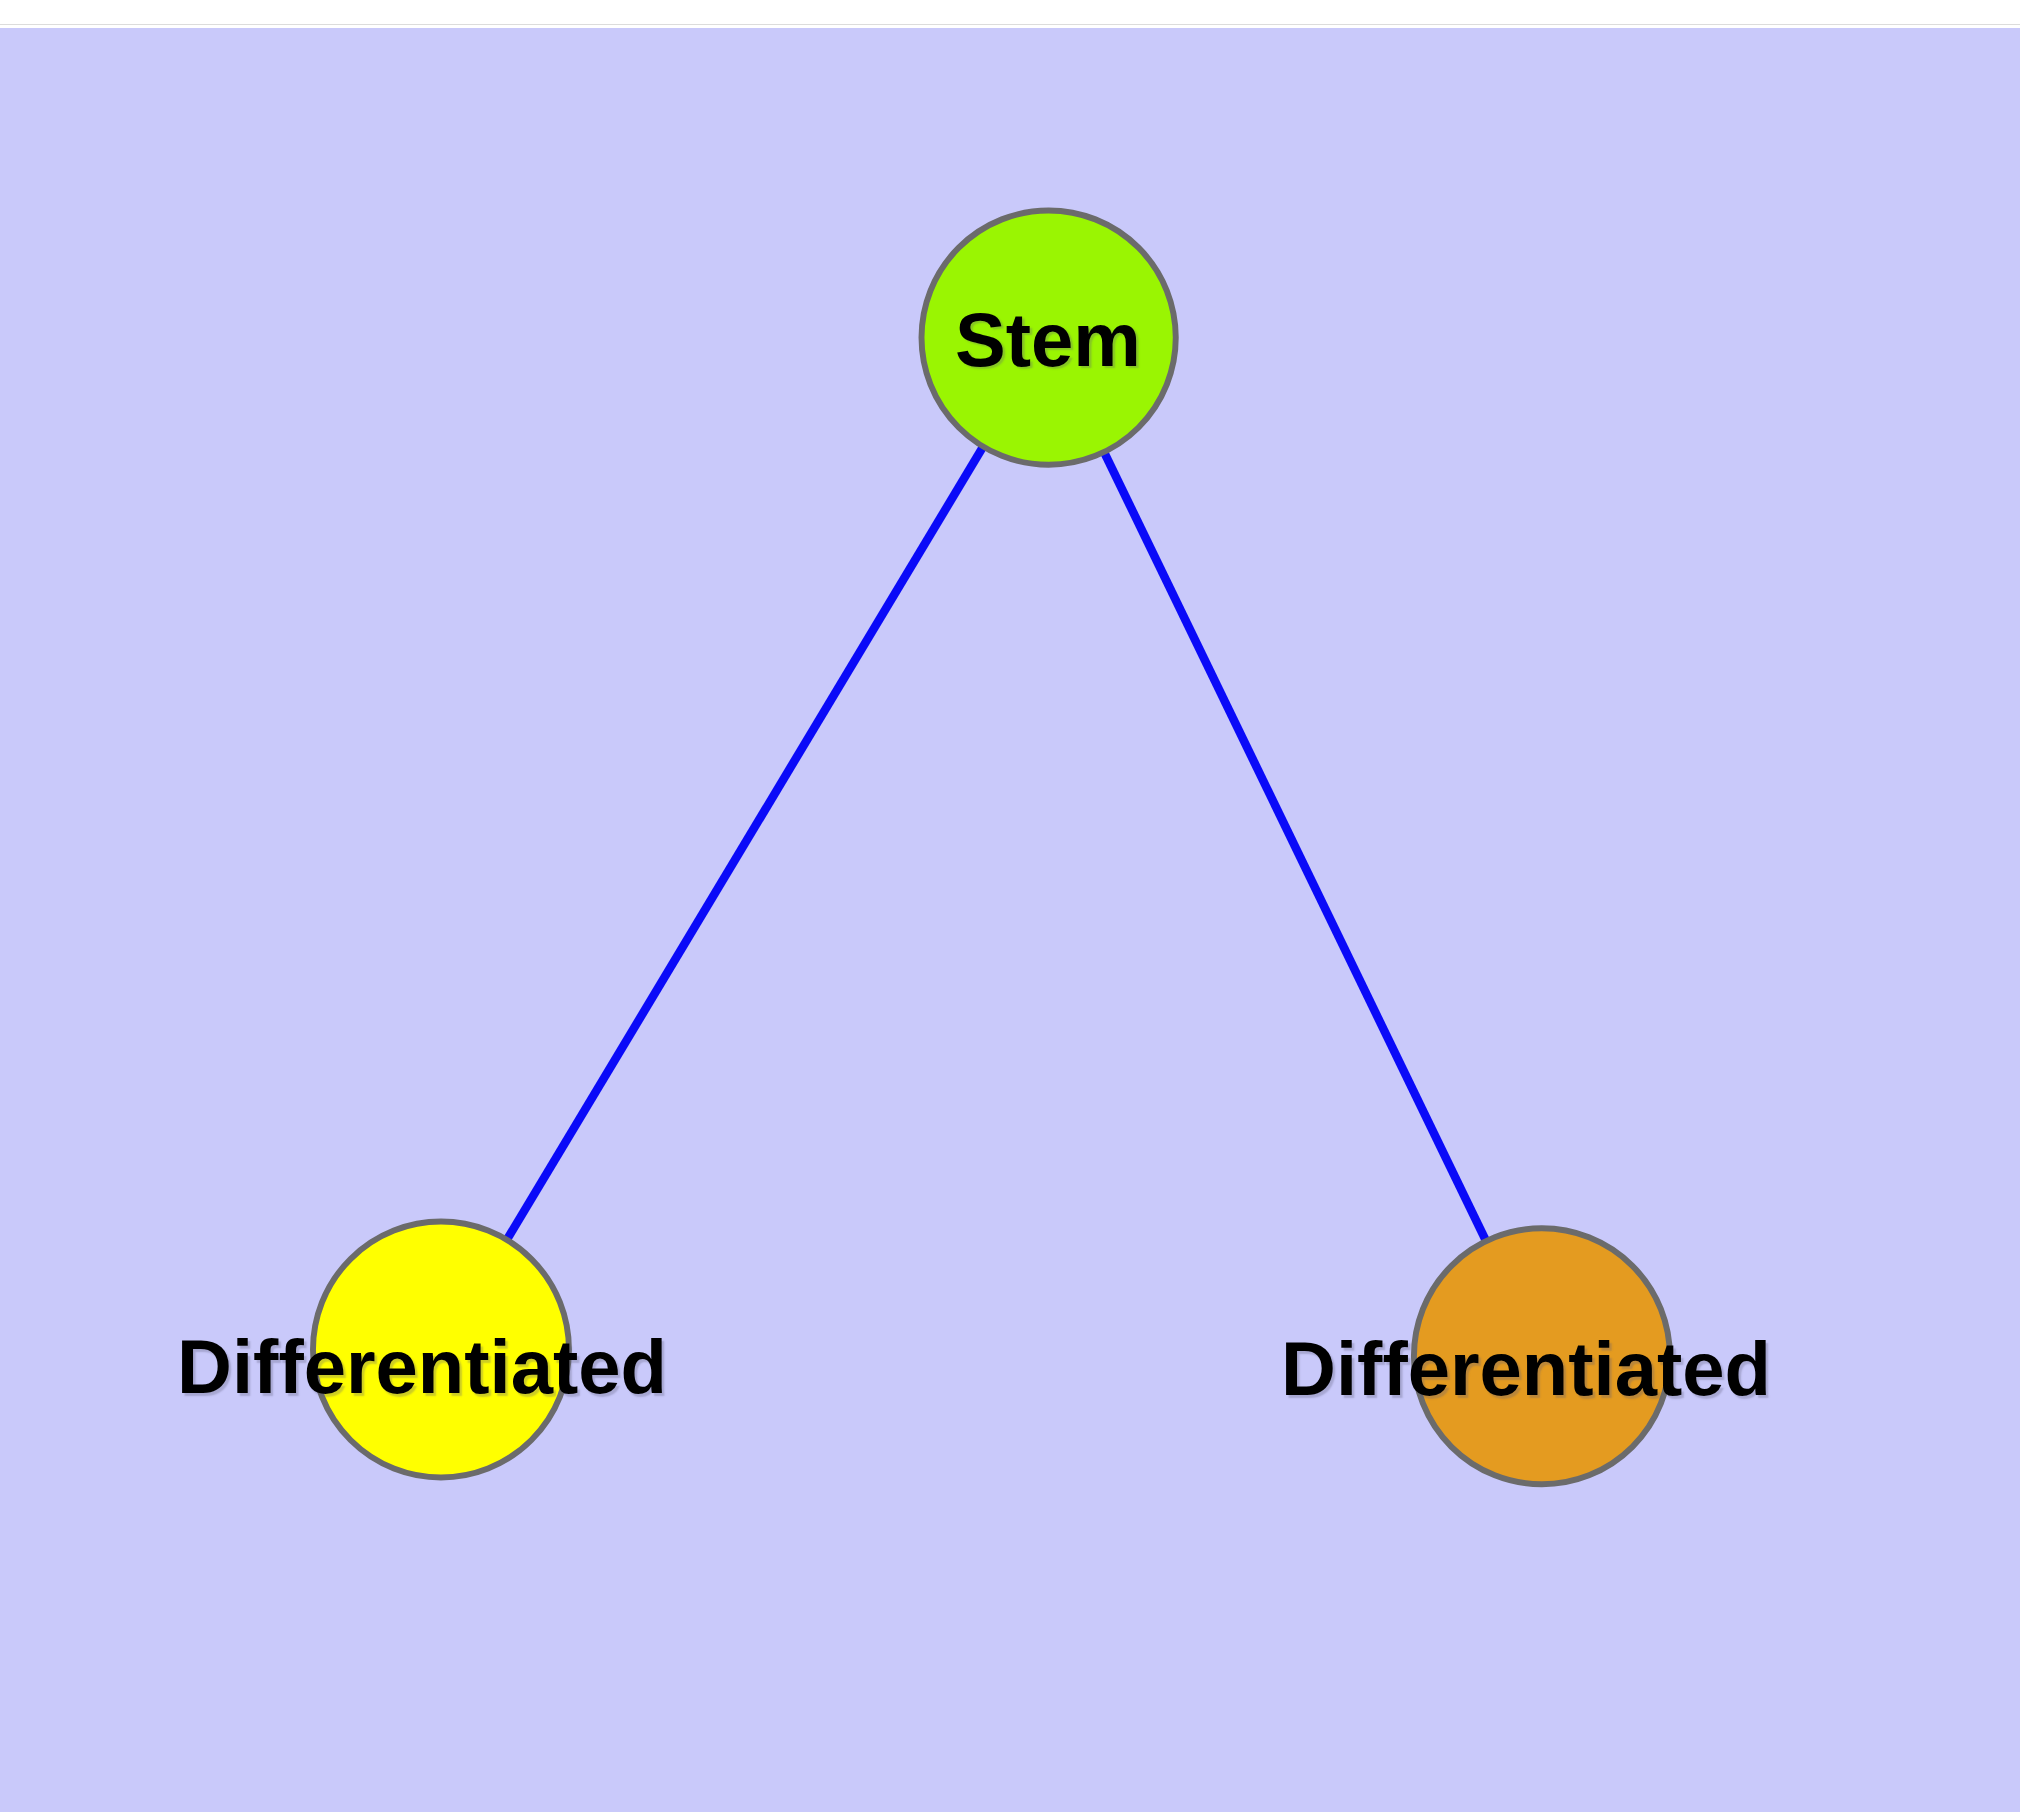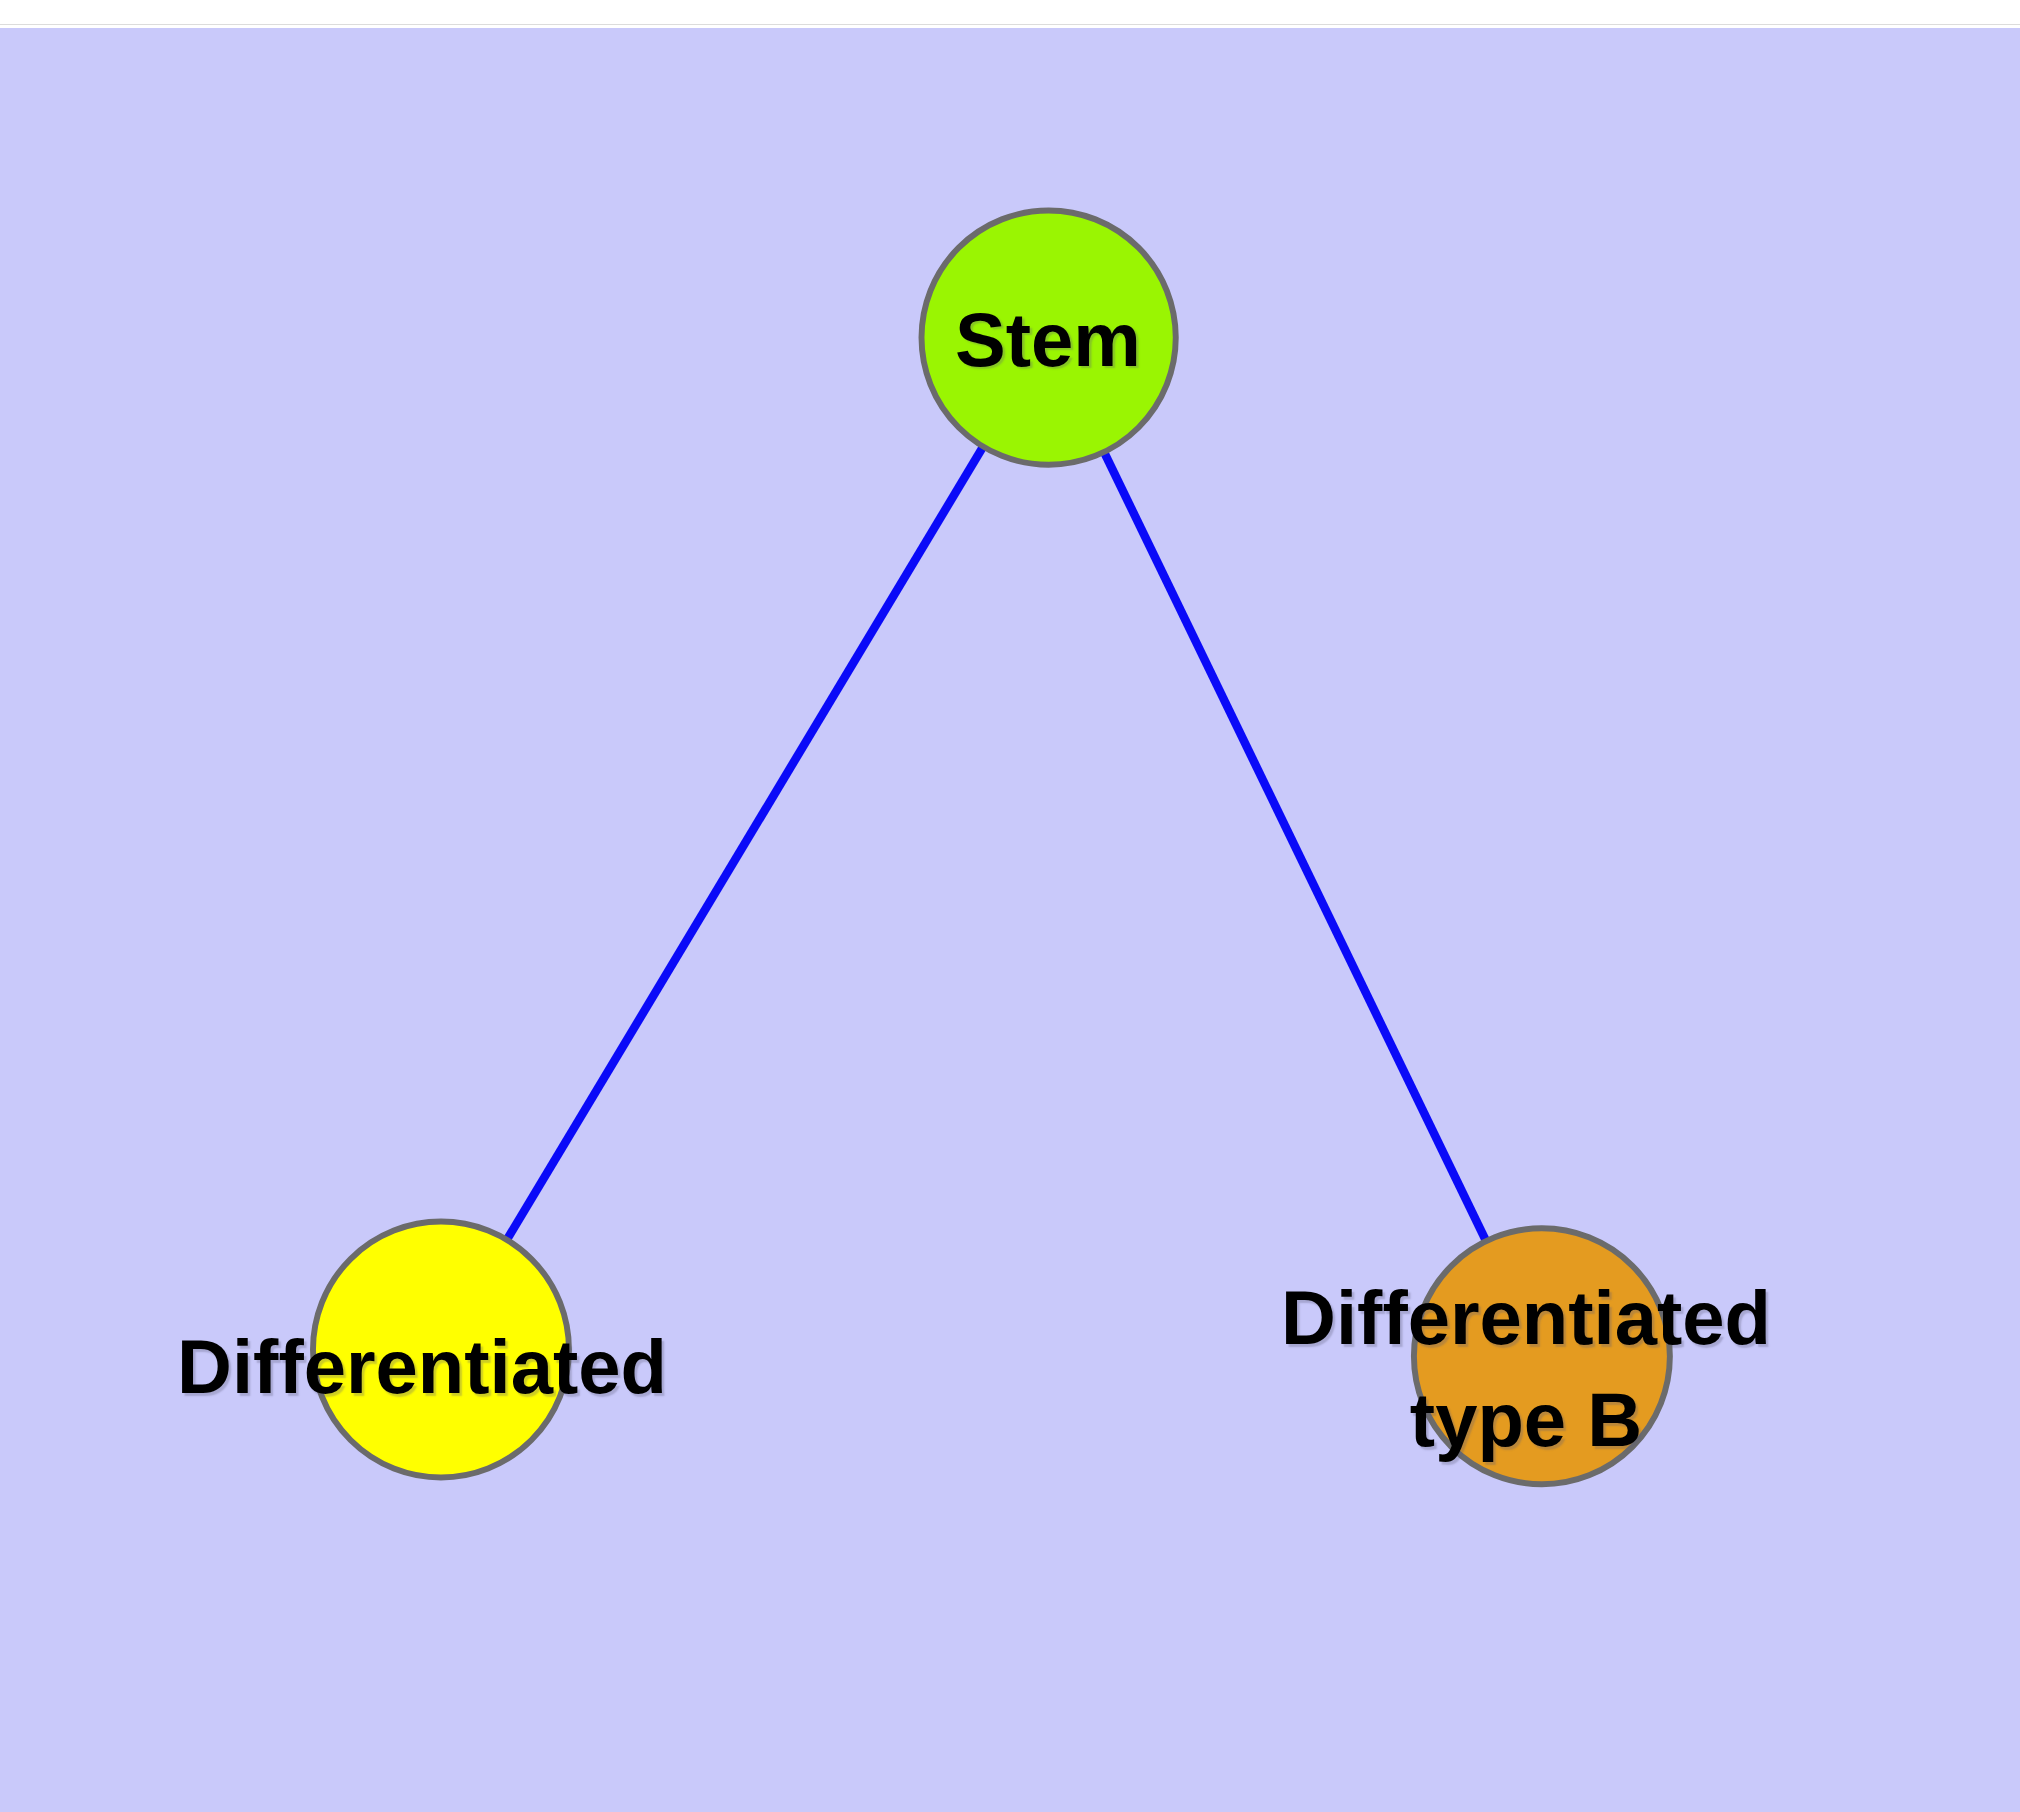--- a/index.html
+++ b/index.html
@@ -69,17 +69,16 @@
   </svg>
 
   <div class="node-label label-stem">Stem</div>
 
   <div class="node-label label-type-a">
     <div>Differentiated</div>
   </div>
 
   <div class="node-label label-type-b">
     <div>Differentiated</div>
-    <div>type B</div>
   </div>
 
 </div>
 
 
 </body></html>

